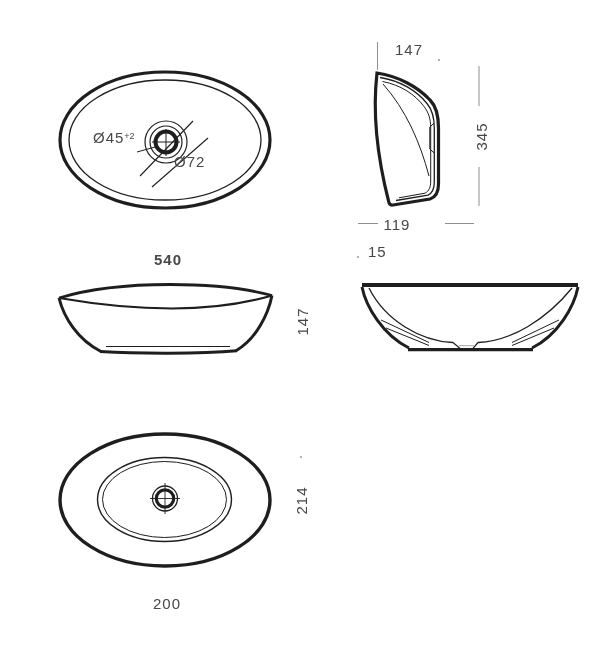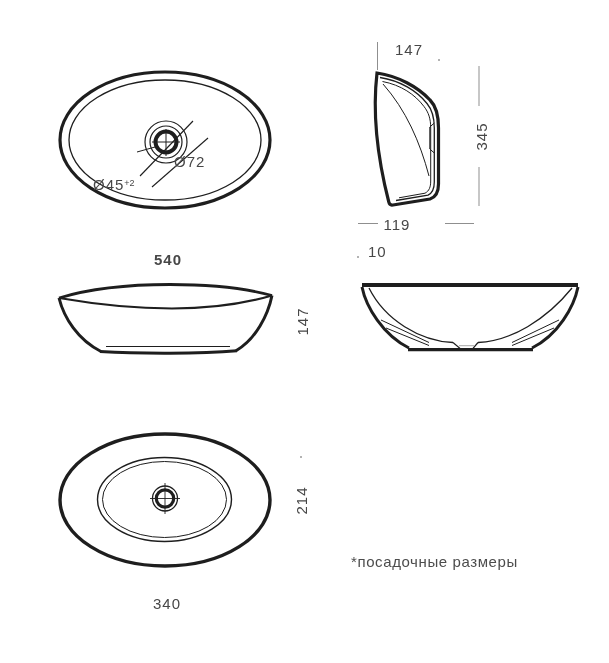--- a/index.html
+++ b/index.html
@@ -100,35 +100,34 @@
     <g stroke="#8f8f8f" stroke-width="1">
       <path d="M377.5,42 L377.5,70"></path>
       <path d="M479,66 L479,106 M479,167 L479,206"></path>
       <path d="M358,223.5 L378,223.5 M445,223.5 L474,223.5"></path>
       <circle cx="439" cy="60" r="1" fill="#9a9a9a" stroke="none"></circle>
       <circle cx="358" cy="257" r="1" fill="#9a9a9a" stroke="none"></circle>
       <circle cx="301" cy="457" r="1" fill="#9a9a9a" stroke="none"></circle>
     </g>
   </svg>
 
-  <span class="lbl" style="left:93px;top:130px;margin-top:47px;"><span>Ø45</span><span class="tol">+2</span></span>
+  <span class="lbl" style="left:93px;top:130px;"><span>Ø45</span><span class="tol">+2</span></span>
 
   <span class="lbl" style="left:174px;top:154px;">Ø72</span>
 
   <span class="lbl center" style="left:138px;top:252px;width:60px;font-weight:bold;">540</span>
 
   <span class="lbl center" style="left:384px;top:42px;width:50px;">147</span>
 
   <span class="lbl center rot" style="left:460px;top:129px;width:42px;">345</span>
 
   <span class="lbl center" style="left:372px;top:217px;width:50px;">119</span>
 
-  <span class="lbl" style="left:368px;top:244px;">10</span>
+  <span class="lbl" style="left:368px;top:244px;">15</span>
 
   <span class="lbl center rot" style="left:281px;top:314px;width:42px;">147</span>
 
   <span class="lbl center rot" style="left:280px;top:493px;width:42px;">214</span>
 
-  <span class="lbl center" style="left:142px;top:596px;width:50px;">340</span>
+  <span class="lbl center" style="left:142px;top:596px;width:50px;">200</span>
 
-  <span class="footnote" style="left:351px;top:553px;">*посадочные размеры</span>
 
 </div>
 
 </body></html>

